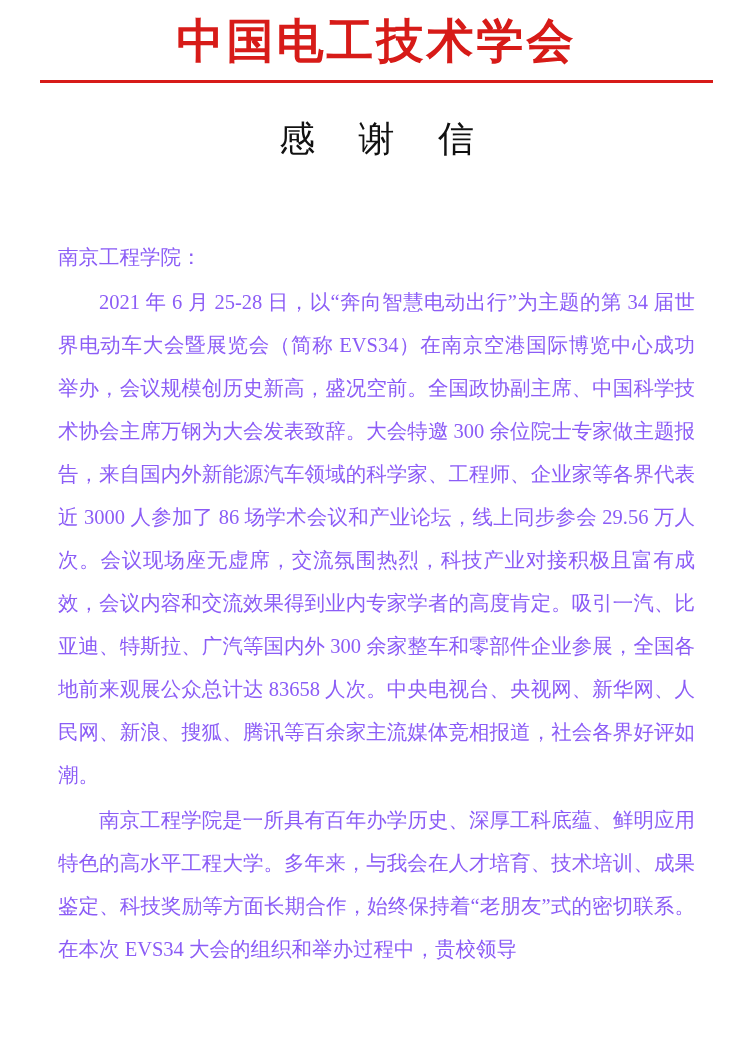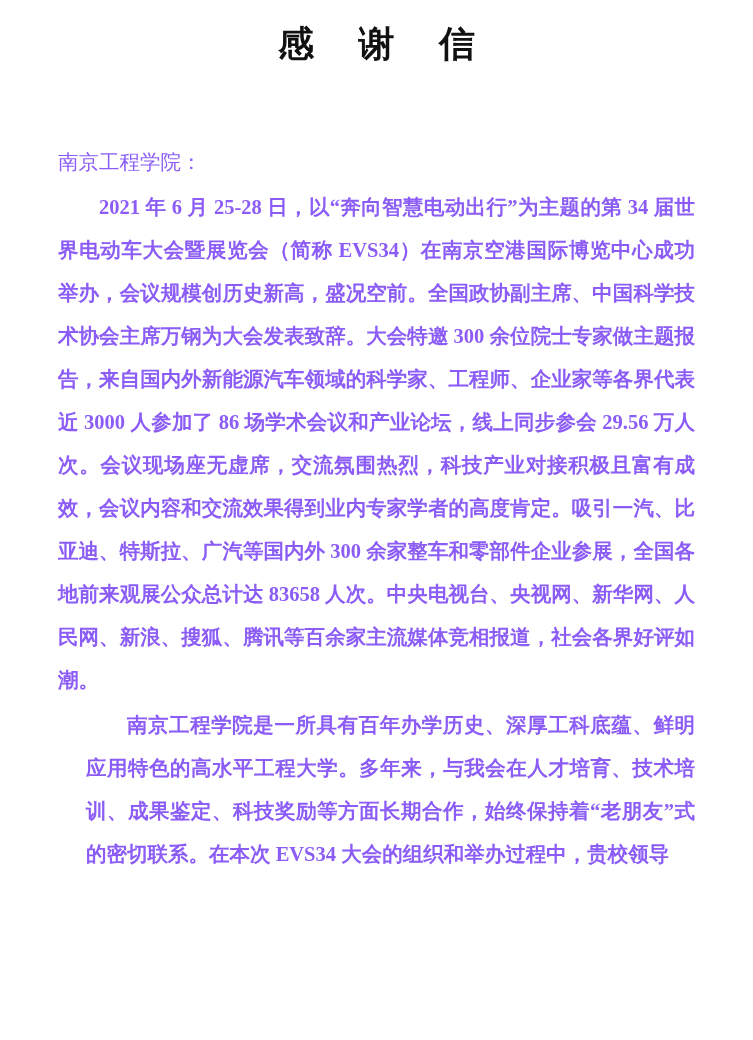--- a/index.html
+++ b/index.html
@@ -28,55 +28,57 @@
     line-height: 1.15;
     white-space: nowrap;
   }
   .letterhead-rule {
     margin: 12px 40px 0 40px;
     height: 3px;
     background: #d71b18;
   }
   .doc-title {
     text-align: center;
-    margin-top: 20px;
+    margin-top: 32px;
     font-family: "DejaVu Serif", "Liberation Serif", serif;
-    font-weight: bold;
+    font-weight: normal;
     font-size: 36px;
     letter-spacing: 16px;
     color: #111111;
     text-indent: 16px;
   }
   .body-wrap {
     margin: 0 58px 0 58px;
     padding-top: 72px;
     color: #8b5cf6;
     font-size: 20.5px;
     line-height: 43px;
     text-align: justify;
     text-justify: inter-ideograph;
   }
   .salutation {
     margin-bottom: 2px;
   }
   .para {
     text-indent: 2em;
     margin: 0;
-    font-weight: bold;
   }
   .para + .para {
     margin-top: 2px;
-    margin-left: 28px;
   }
 </style>
 </head>
 <body>
 
 <div class="page">
 
+  <div class="letterhead">
+    <div class="letterhead-title">中国电工技术学会</div>
+    <div class="letterhead-rule"></div>
+  </div>
 
   <div class="doc-title">感 谢 信</div>
 
   <div class="body-wrap">
     <div class="salutation">南京工程学院：</div>
     <p class="para">2021 年 6 月 25-28 日，以“奔向智慧电动出行”为主题的第 34 届世界电动车大会暨展览会（简称 EVS34）在南京空港国际博览中心成功举办，会议规模创历史新高，盛况空前。全国政协副主席、中国科学技术协会主席万钢为大会发表致辞。大会特邀 300 余位院士专家做主题报告，来自国内外新能源汽车领域的科学家、工程师、企业家等各界代表近 3000 人参加了 86 场学术会议和产业论坛，线上同步参会 29.56 万人次。会议现场座无虚席，交流氛围热烈，科技产业对接积极且富有成效，会议内容和交流效果得到业内专家学者的高度肯定。吸引一汽、比亚迪、特斯拉、广汽等国内外 300 余家整车和零部件企业参展，全国各地前来观展公众总计达 83658 人次。中央电视台、央视网、新华网、人民网、新浪、搜狐、腾讯等百余家主流媒体竞相报道，社会各界好评如潮。</p>
     <p class="para">南京工程学院是一所具有百年办学历史、深厚工科底蕴、鲜明应用特色的高水平工程大学。多年来，与我会在人才培育、技术培训、成果鉴定、科技奖励等方面长期合作，始终保持着“老朋友”式的密切联系。在本次 EVS34 大会的组织和举办过程中，贵校领导</p>
   </div>
 
 </div>

